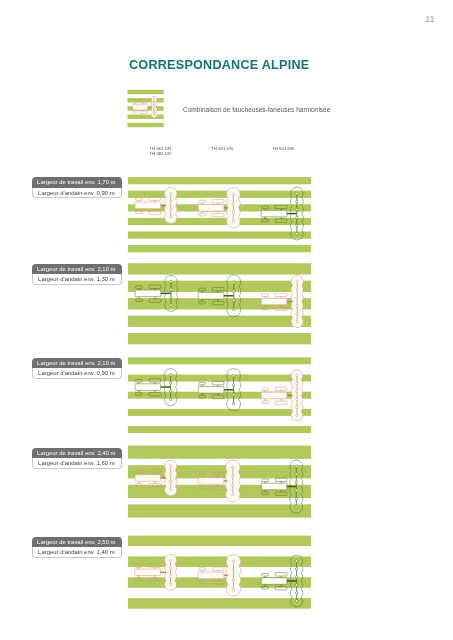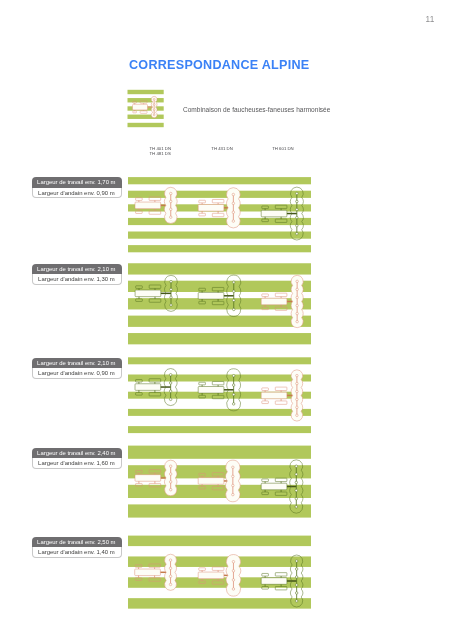--- a/index.html
+++ b/index.html
@@ -1,21 +1,21 @@
 <!DOCTYPE html>
 <html><head>
 <meta charset="utf-8">
 <style>
   html,body{margin:0;padding:0;}
   body{width:453px;height:640px;background:#ffffff;
        font-family:"Liberation Sans",sans-serif;overflow:hidden;position:relative;}
   .page{position:absolute;left:0;top:0;width:453px;height:640px;}
   .pagenum{position:absolute;left:425.5px;top:14.7px;font-size:8.2px;color:#8e8e90;letter-spacing:.2px;}
   .title{position:absolute;left:129px;top:58.2px;font-size:12.6px;font-weight:bold;
-         color:#3b82f6;letter-spacing:.25px;white-space:nowrap;}
+         color:#0f766e;letter-spacing:.25px;white-space:nowrap;}
   .legend-cap{position:absolute;left:183px;top:106.2px;font-size:6.55px;color:#58585a;white-space:nowrap;}
   .colhead{position:absolute;font-size:4.3px;color:#46464a;line-height:5.5px;white-space:nowrap;}
   .labelbox{position:absolute;width:89.5px;}
   .lab-top{background:#6f6e70;color:#ffffff;font-size:5.95px;border-radius:4px 4px 0 0;
            height:10.4px;line-height:10.6px;padding-left:5.1px;box-sizing:border-box;white-space:nowrap;}
   .lab-bot{background:#ffffff;color:#3c3c3b;font-size:5.95px;border:0.5px solid #c8c8c8;
            border-top:none;border-radius:0 0 4px 4px;height:10.6px;line-height:10.4px;
            padding-left:5.1px;box-sizing:border-box;white-space:nowrap;}
   svg{position:absolute;left:0;top:0;}
 </style>

